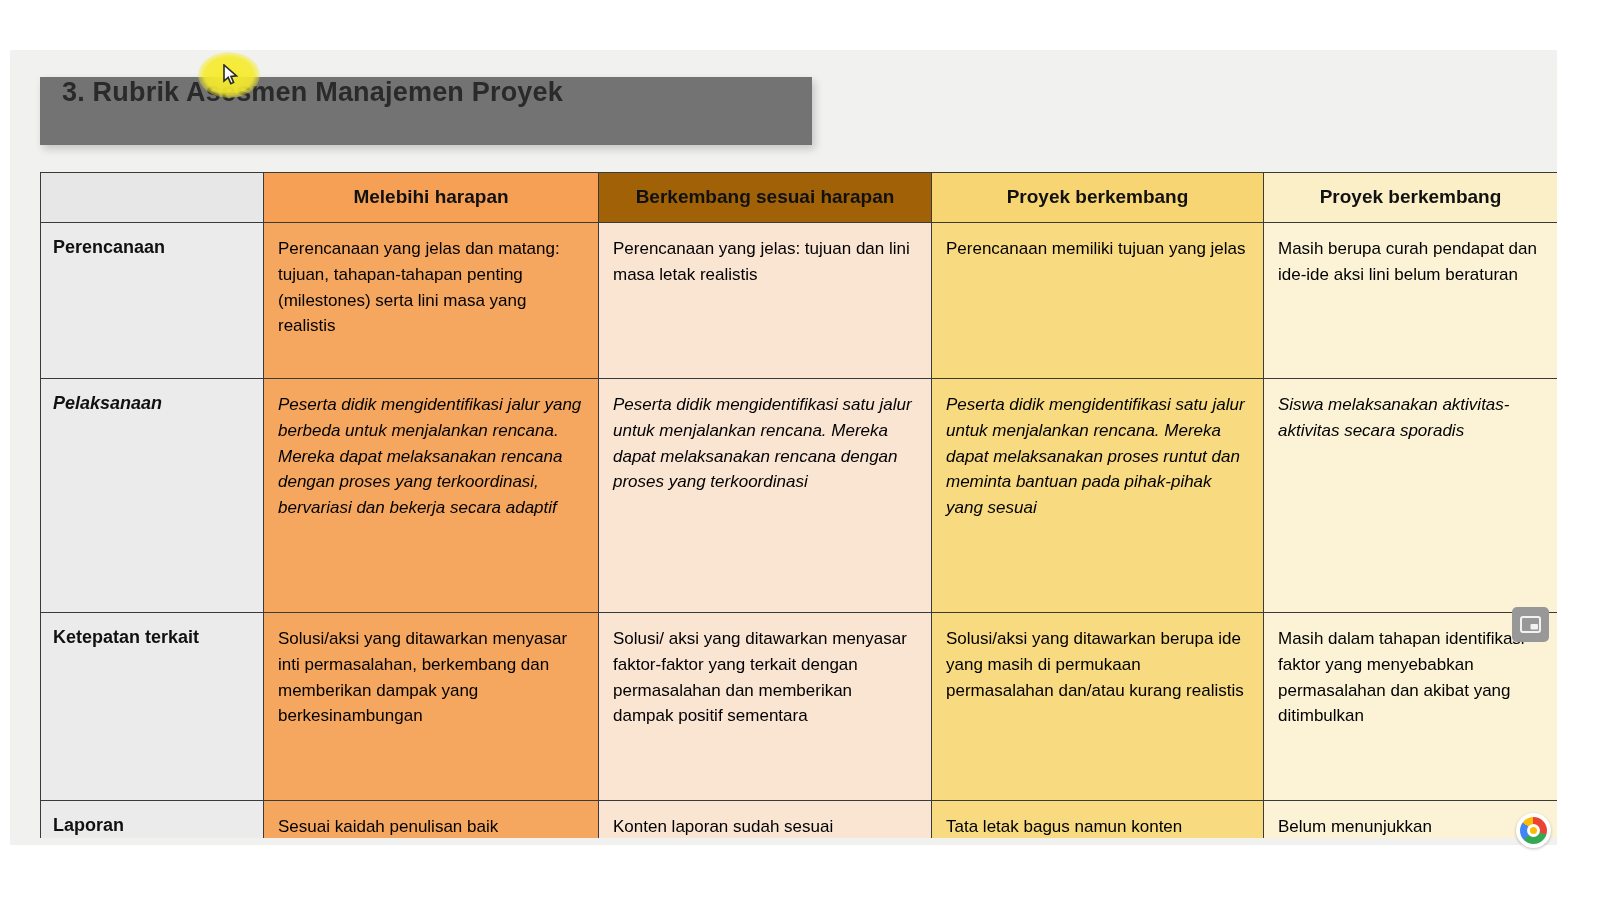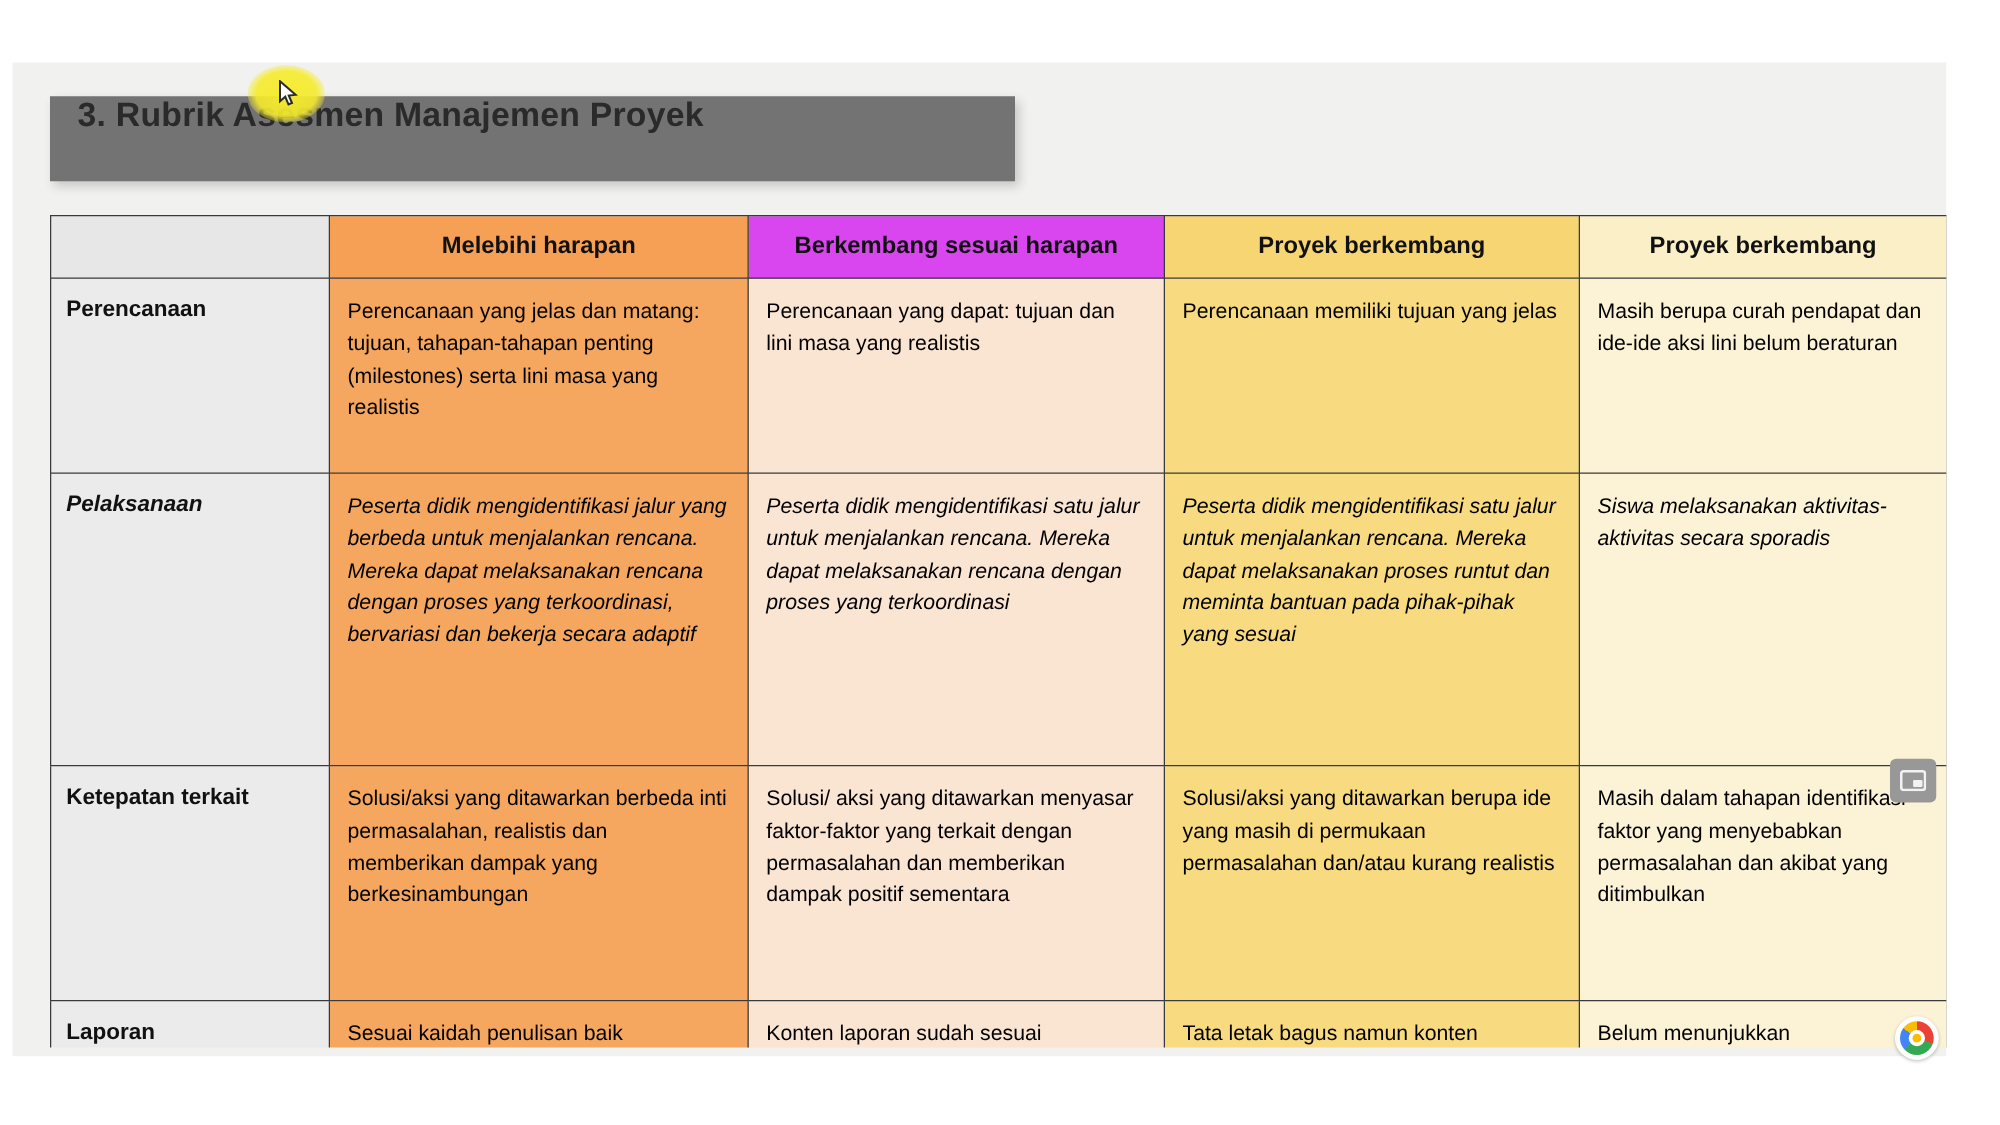--- a/index.html
+++ b/index.html
@@ -26,21 +26,21 @@
              padding:13px 6px; vertical-align:middle; }
   th.corner { background:#e7e7e7; }
 
   td.row-label { background:#ebebeb; font-size:18px; font-weight:bold; color:#111;
                  padding:14px 10px 10px 12px; }
 
   td.cell { font-size:17px; line-height:1.52; color:#000000; padding:13px 14px 10px 14px; }
 
   
   .h-c1 { background:#f5a055; }
-  .h-c2 { background:#d946ef; }
+  .h-c2 { background:#a16207; }
   .h-c3 { background:#f7d572; }
   .h-c4 { background:#fbefc8; }
   .b-c1 { background:#f6a75f; }
   .b-c2 { background:#fae4d2; }
   .b-c3 { background:#f8da80; }
   .b-c4 { background:#fcf3d6; }
 
   tr.row-header   { height:50px; }
   tr.row-0 { height:156px; }
   tr.row-1 { height:234px;font-style:italic; }
@@ -96,36 +96,36 @@
           <th class="corner"></th>
           <th class="level h-c1">Melebihi harapan</th>
           <th class="level h-c2">Berkembang sesuai harapan</th>
           <th class="level h-c3">Proyek berkembang</th>
           <th class="level h-c4">Proyek berkembang</th>
         </tr>
 
         <tr class="row-0">
           <td class="row-label">Perencanaan</td>
           <td class="cell b-c1">Perencanaan yang jelas dan matang: tujuan, tahapan-tahapan penting (milestones) serta lini masa yang realistis</td>
-          <td class="cell b-c2">Perencanaan yang dapat: tujuan dan lini masa yang realistis</td>
+          <td class="cell b-c2">Perencanaan yang jelas: tujuan dan lini masa letak realistis</td>
           <td class="cell b-c3">Perencanaan memiliki tujuan yang jelas</td>
           <td class="cell b-c4">Masih berupa curah pendapat dan ide-ide aksi lini belum beraturan</td>
         </tr>
 
         <tr class="row-1">
           <td class="row-label">Pelaksanaan</td>
           <td class="cell b-c1">Peserta didik mengidentifikasi jalur yang berbeda untuk menjalankan rencana. Mereka dapat melaksanakan rencana dengan proses yang terkoordinasi, bervariasi dan bekerja secara adaptif</td>
           <td class="cell b-c2">Peserta didik mengidentifikasi satu jalur untuk menjalankan rencana. Mereka dapat melaksanakan rencana dengan proses yang terkoordinasi</td>
           <td class="cell b-c3">Peserta didik mengidentifikasi satu jalur untuk menjalankan rencana. Mereka dapat melaksanakan proses runtut dan meminta bantuan pada pihak-pihak yang sesuai</td>
           <td class="cell b-c4">Siswa melaksanakan aktivitas-aktivitas secara sporadis</td>
         </tr>
 
         <tr class="row-2">
           <td class="row-label">Ketepatan terkait</td>
-          <td class="cell b-c1">Solusi/aksi yang ditawarkan berbeda inti permasalahan, realistis dan memberikan dampak yang berkesinambungan</td>
+          <td class="cell b-c1">Solusi/aksi yang ditawarkan menyasar inti permasalahan, berkembang dan memberikan dampak yang berkesinambungan</td>
           <td class="cell b-c2">Solusi/ aksi yang ditawarkan menyasar faktor-faktor yang terkait dengan permasalahan dan memberikan dampak positif sementara</td>
           <td class="cell b-c3">Solusi/aksi yang ditawarkan berupa ide yang masih di permukaan permasalahan dan/atau kurang realistis</td>
           <td class="cell b-c4">Masih dalam tahapan identifikasi faktor yang menyebabkan permasalahan dan akibat yang ditimbulkan</td>
         </tr>
 
         <tr class="row-3">
           <td class="row-label">Laporan</td>
           <td class="cell b-c1">Sesuai kaidah penulisan baik</td>
           <td class="cell b-c2">Konten laporan sudah sesuai</td>
           <td class="cell b-c3">Tata letak bagus namun konten</td>

